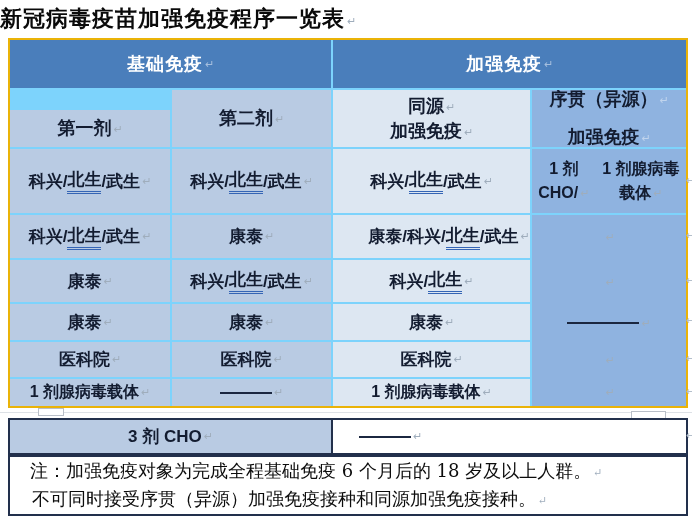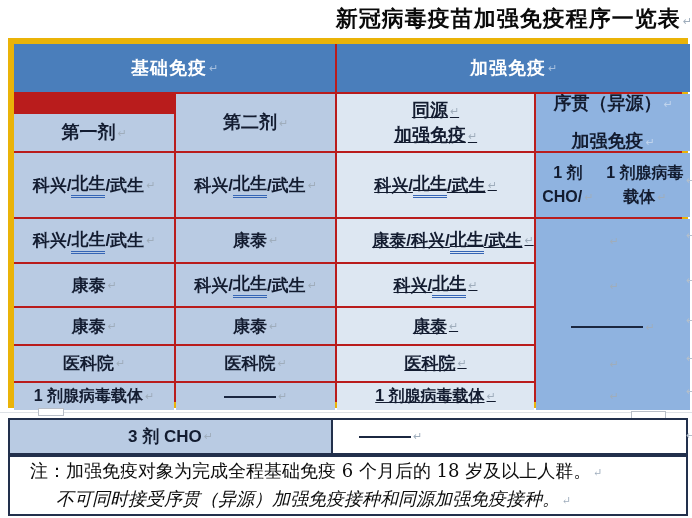--- a/index.html
+++ b/index.html
@@ -1,38 +1,38 @@
 <!DOCTYPE html>
 <html><head>
 <meta charset="utf-8">
 <style>
   html,body { margin:0; padding:0; }
   body { font-family:"Liberation Sans", sans-serif; }
   .page { position:relative; width:692px; height:518px; background:#ffffff; overflow:hidden; }
 
   
   .title-row { position:absolute; left:0; top:2px; width:692px; height:34px;
-    line-height:34px; text-align:right; font-size:22px; font-weight:700; color:#0a0a0a;
+    line-height:34px; text-align:left; font-size:22px; font-weight:700; color:#0a0a0a;
     letter-spacing:1px; }
 
   
   .pmark { font-size:11px; font-weight:400; color:#9fadbc; margin-left:2px; letter-spacing:0; vertical-align:1px; }
   .pmark.on-blue { color:rgba(225,233,245,0.6); }
 
   
   .main-table { position:absolute; left:8px; top:38px; width:680px; height:370px;
     display:grid; box-sizing:border-box;
     grid-template-columns:160px 159px 197px 154px;
     grid-template-rows:48px 57px 64px 43px 42px 36px 35px 27px;
-    gap:2px; background:#b91c1c; border:6px solid #eab308; }
+    gap:2px; background:#7dd3fc; border:2px solid #eab308; }
   .cell { display:flex; align-items:center; justify-content:center; text-align:center;
     color:#131c30; font-weight:700; overflow:hidden; }
   .bg-blue   { background:#4a7ebb; }
   .bg-light  { background:#b9cbe3; }
-  .bg-lighter{ background:#dde7f2;text-decoration:underline; }
+  .bg-lighter{ background:#dde7f2; }
   .bg-medium { background:#8fb3e0; }
   .bg-white  { background:#ffffff; }
 
   .hdr1 { font-size:18px; color:#ffffff; letter-spacing:1px; }
   .hdr1-left  { grid-row:1; grid-column:1/3; }
   .hdr1-right { grid-row:1; grid-column:3/5; }
   .hdr2 { font-size:18px; flex-direction:column; line-height:24px; }
   .body-cell { font-size:17px; }
   .small-cell { font-size:16px; }
   .cho-cell { grid-row:3; grid-column:4; flex-direction:row; font-size:16px; line-height:24px; }
@@ -59,21 +59,21 @@
   .bt-left { font-size:17px; }
   .bt-right { justify-content:flex-start; padding-left:26px; }
 
   
   .note-table { position:absolute; left:8px; top:455px; width:680px; height:61px;
     box-sizing:border-box; background:#ffffff; border:2px solid #22304c;
     font-family:"DejaVu Serif", serif; font-size:18px; color:#0c0c0c;
     display:flex; flex-direction:column; justify-content:center; }
   .note-line { line-height:26px; white-space:nowrap; }
   .note-line1 { padding-left:20px; }
-  .note-line2 { padding-left:46px;font-style:italic; }
+  .note-line2 { padding-left:22px; }
 
   
   .edge-pmark { position:absolute; left:686px; width:6px; height:14px; overflow:hidden;
     font-size:11px; color:#b4bfcb; }
 </style>
 </head>
 <body>
 
 <div class="page">
 

